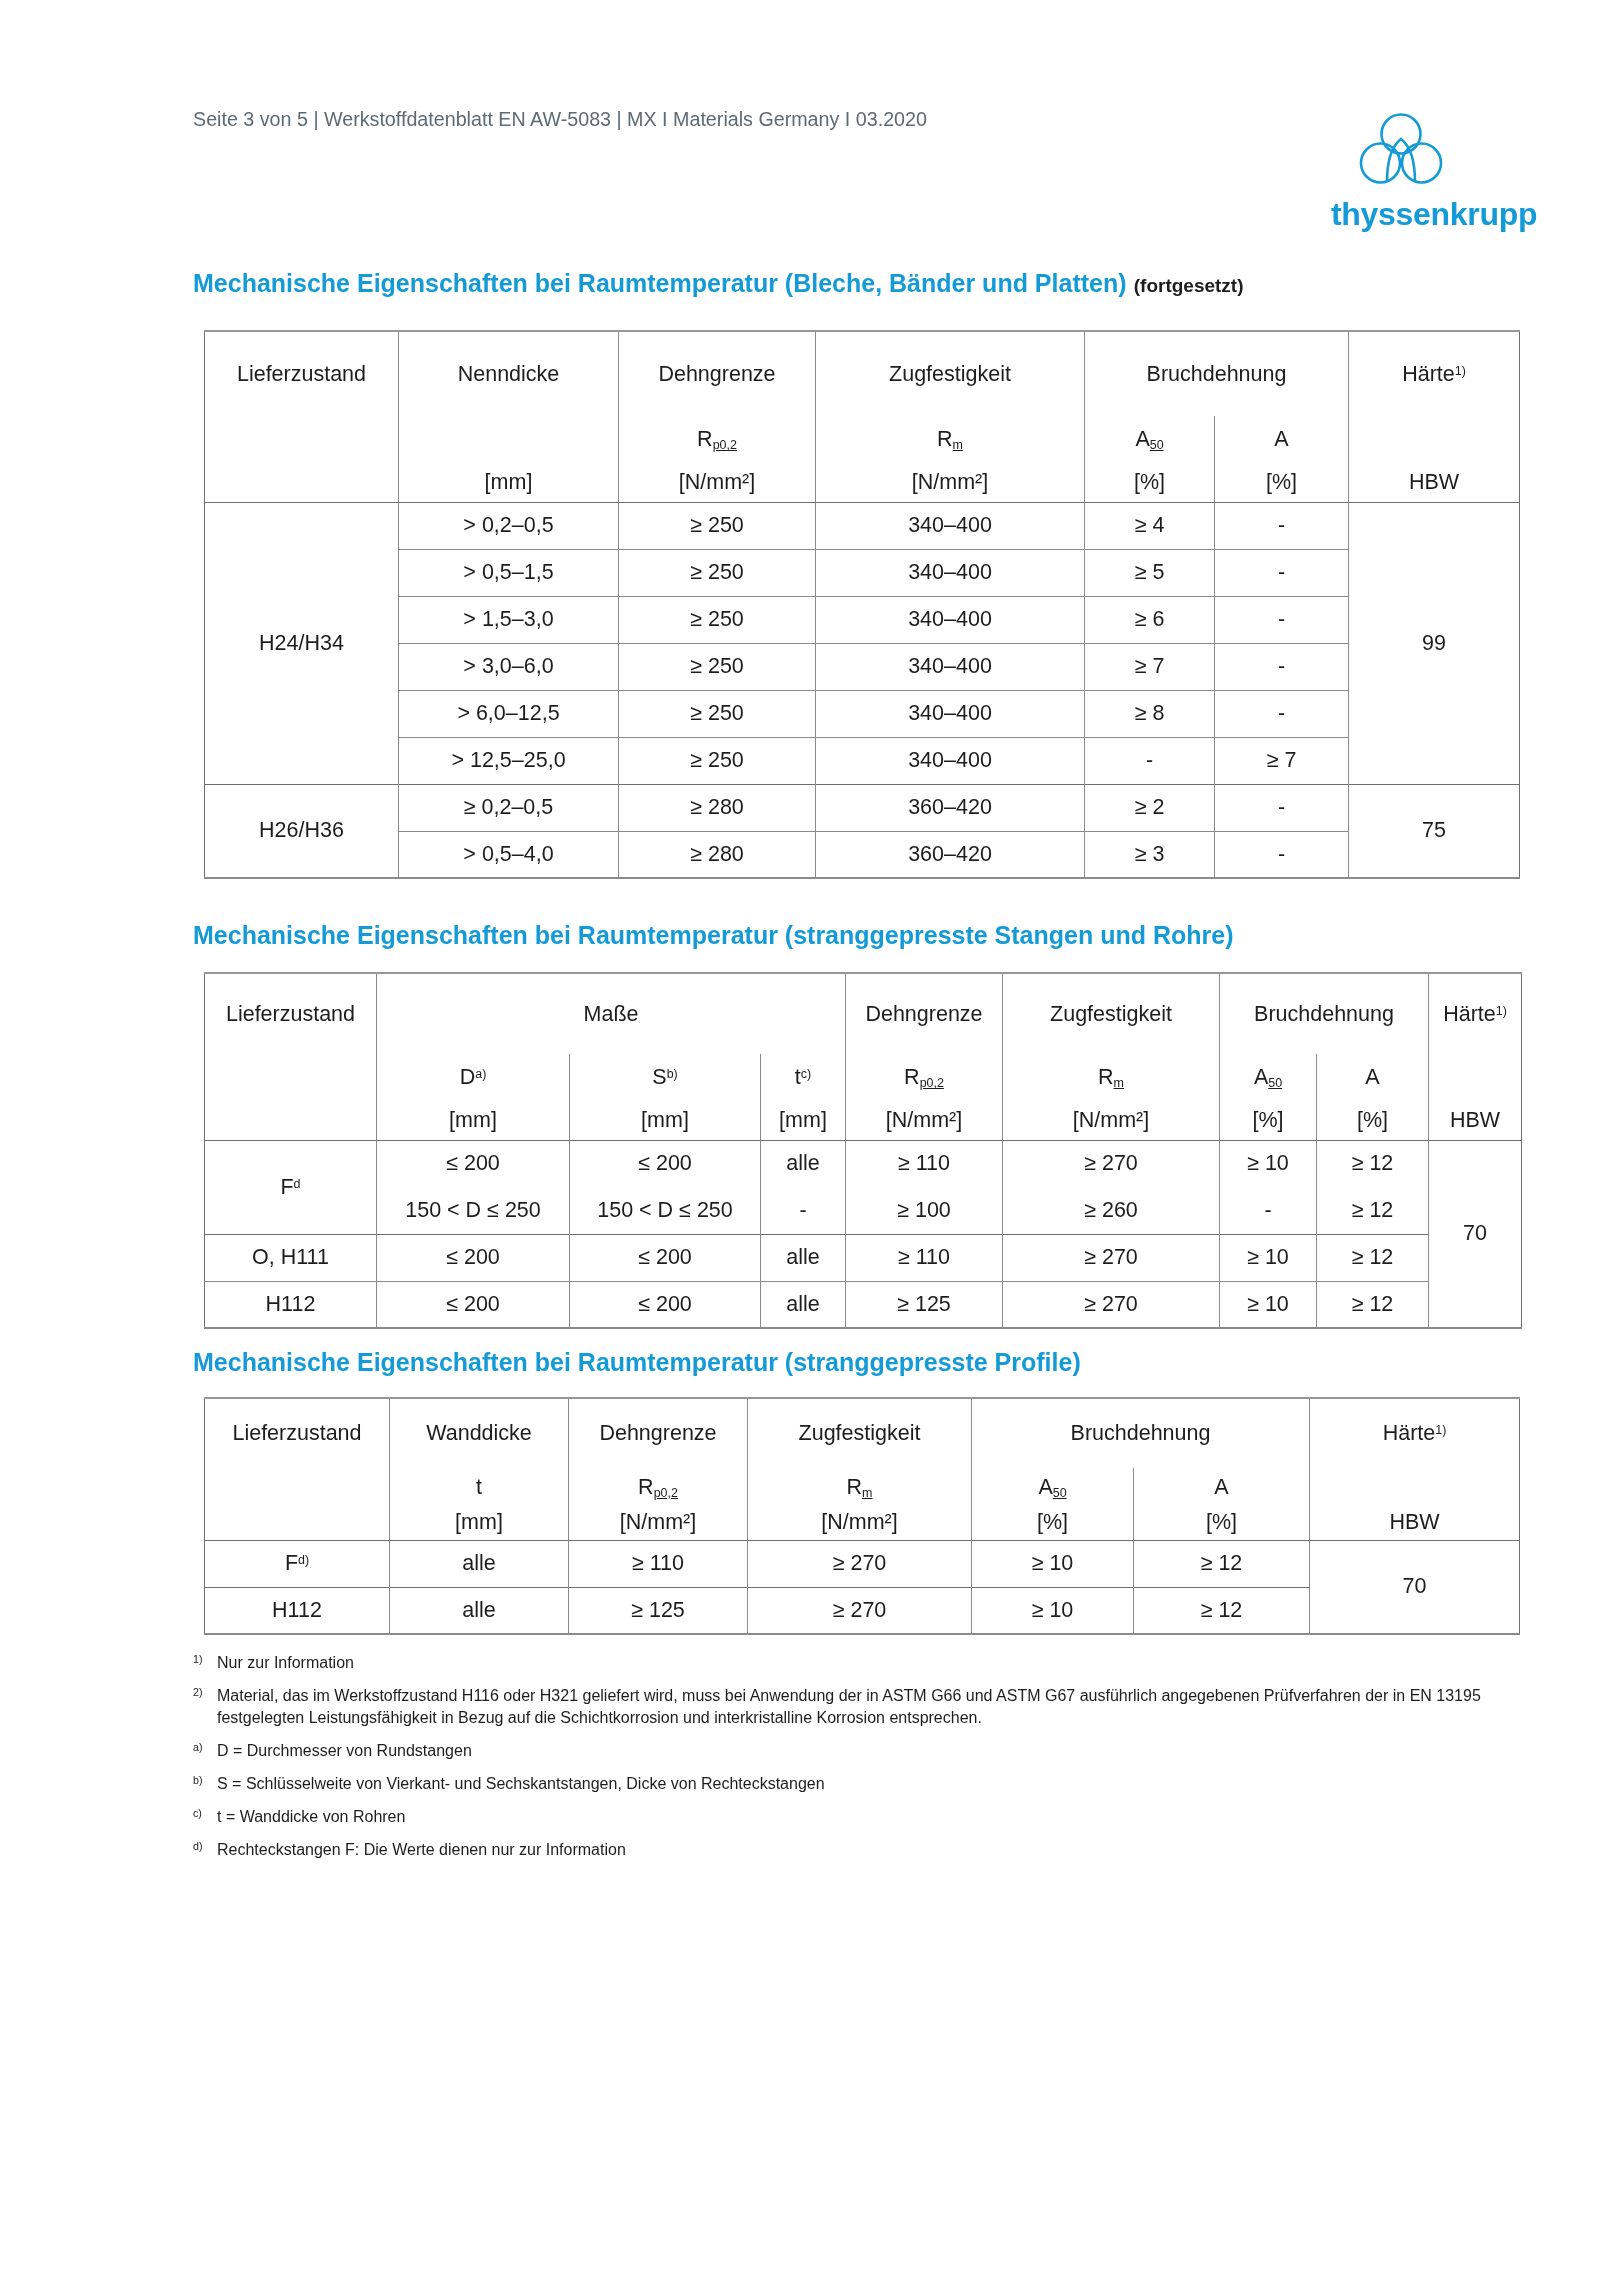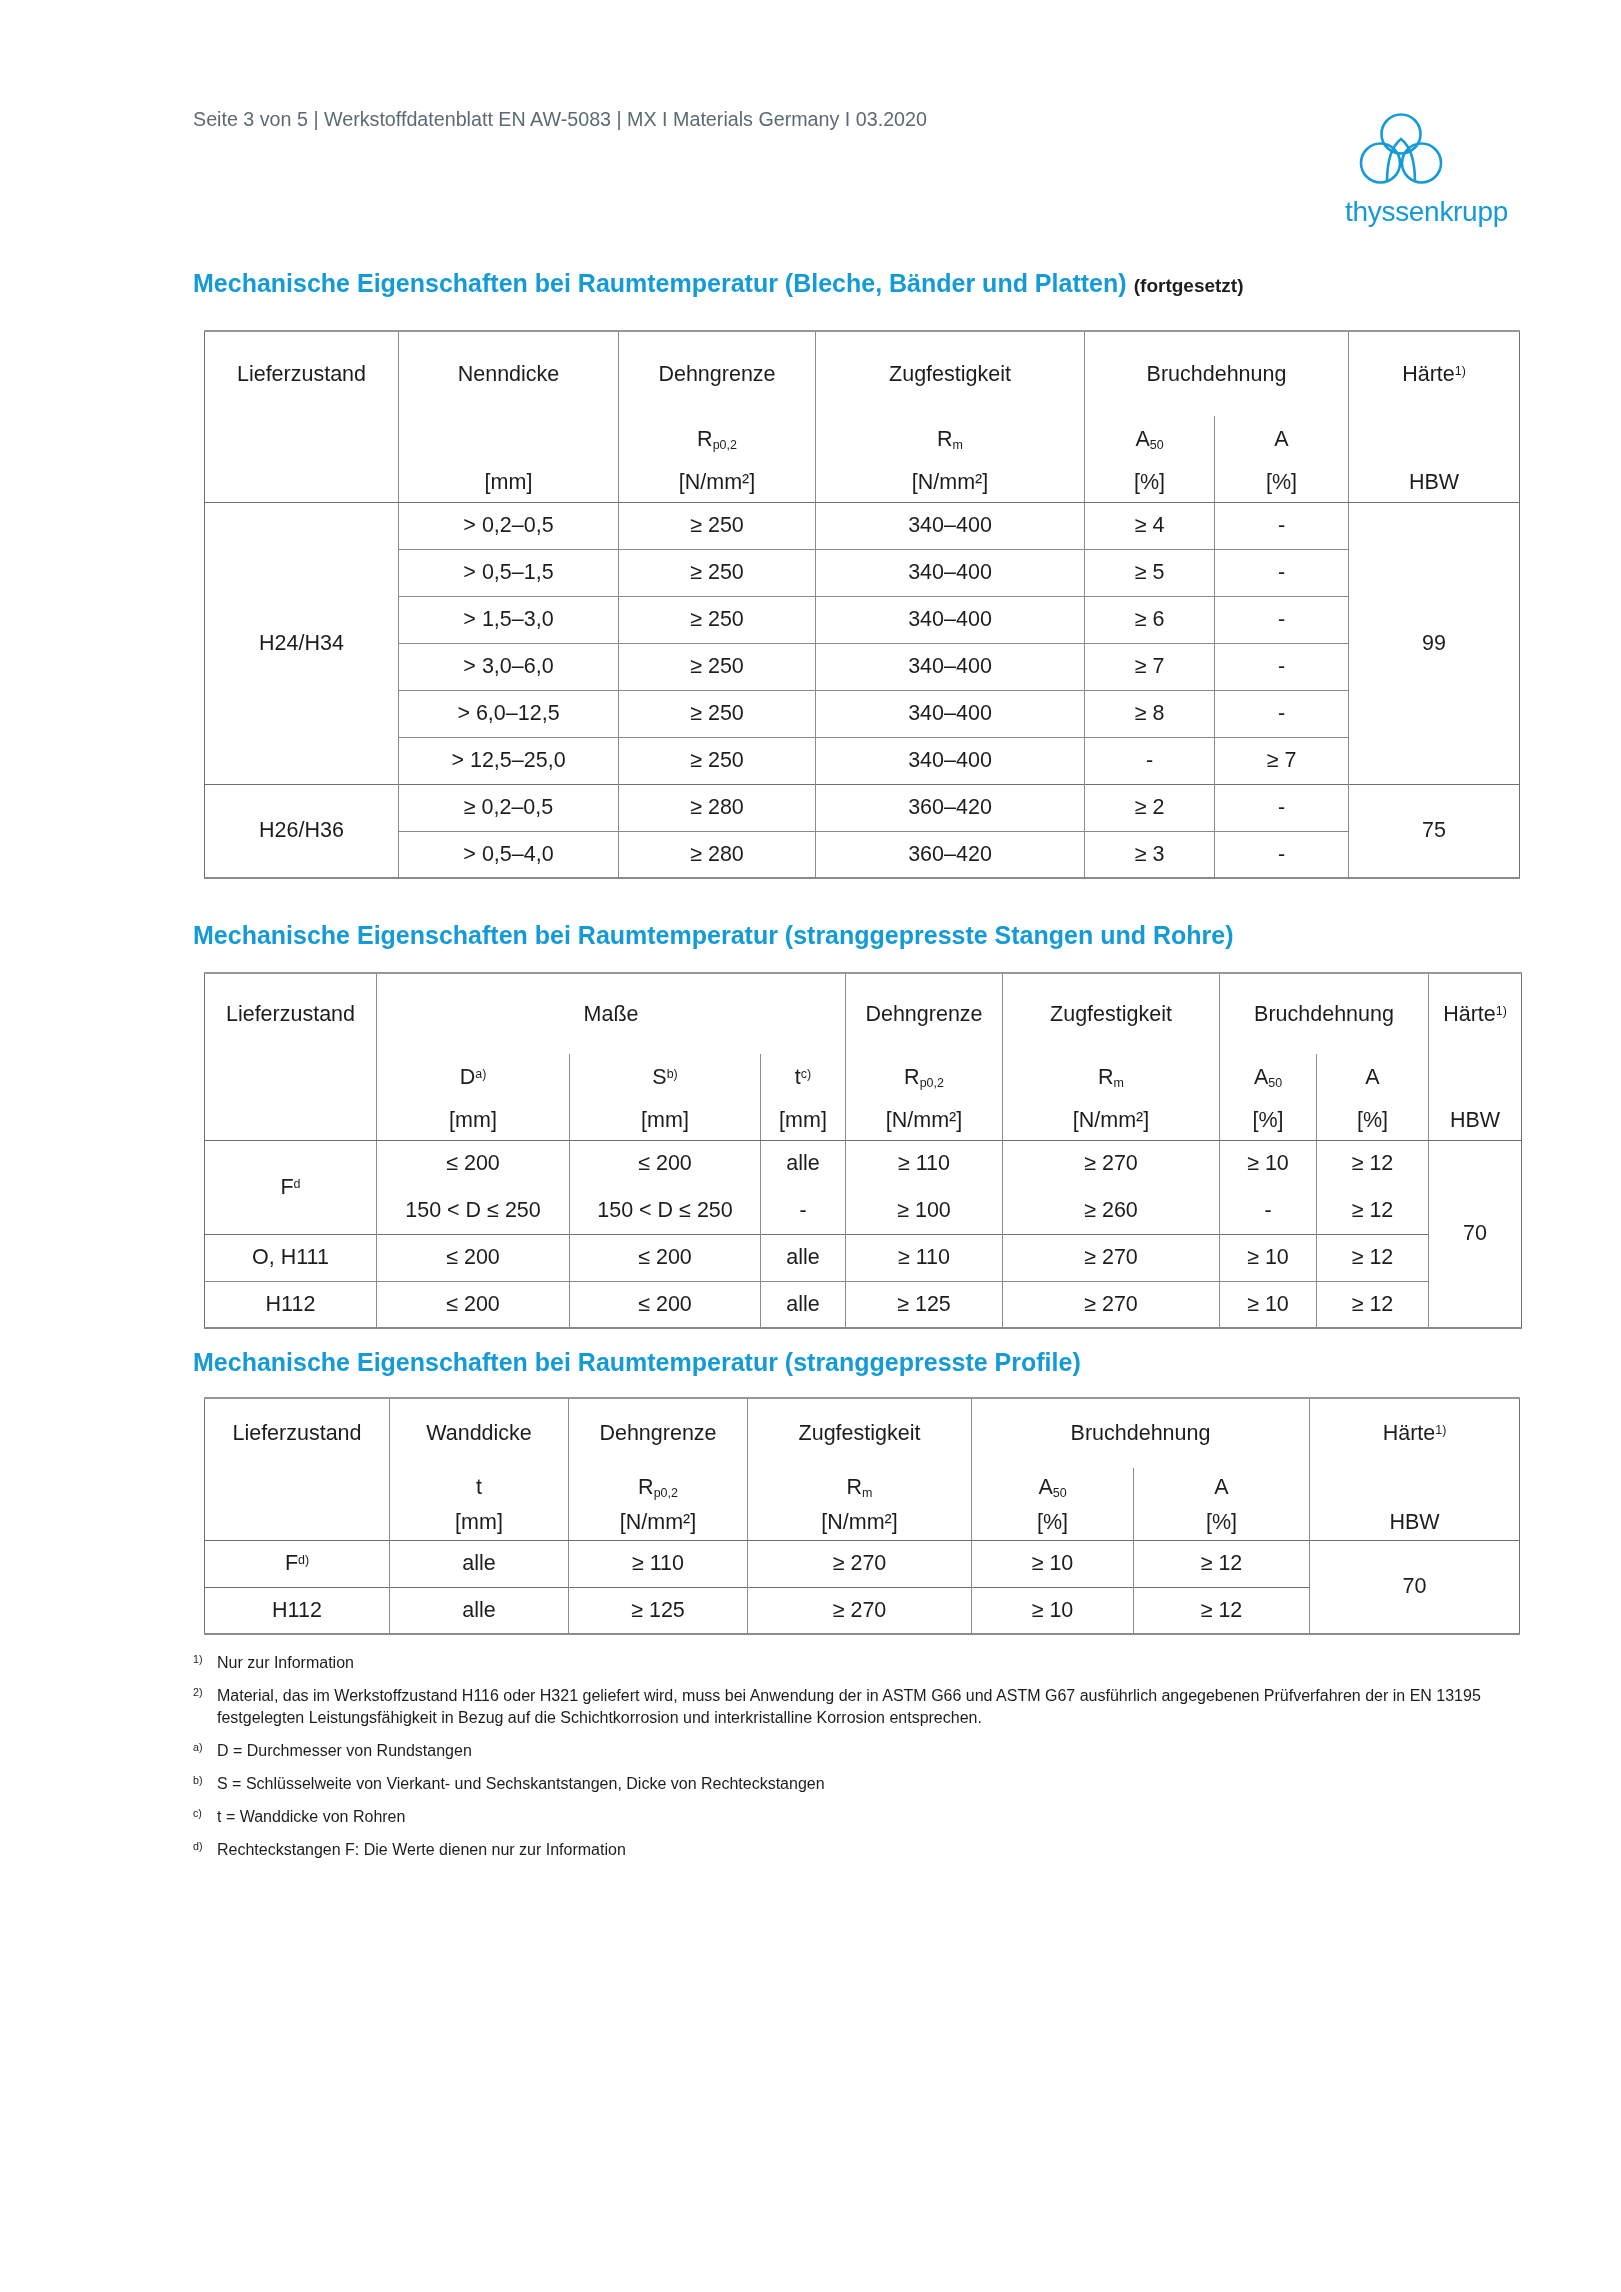--- a/index.html
+++ b/index.html
@@ -17,23 +17,22 @@
     font-size:19.7px;line-height:23px;
     color:var(--headergray,#5c6a74);
   }
   .logo{
     position:absolute;top:113px;left:1331px;width:140px;
     text-align:center;
   }
   .logo svg{display:block;margin:0 auto;}
   .logo .wordmark{
     margin-top:10.7px;
-    font-size:28px;font-weight:400;letter-spacing:-0.3px;
+    font-size:32px;font-weight:700;letter-spacing:-0.3px;
     color:var(--accent,#149bd7);
-    margin-left:14px;
   }
   
   .sec-title{
     position:absolute;left:193px;
     font-size:25px;font-weight:700;
     color:var(--accent,#149bd7);
     white-space:nowrap;
     text-align:center;
   }
   .sec-title .suffix{
@@ -61,21 +60,21 @@
   .ht{border-top:1.3px solid var(--border,#8a8a8a);}
   .gt{border-top:1.8px solid var(--border-heavy,#6f6f6f);}
   .hb{border-bottom:1.8px solid var(--border-heavy,#6f6f6f);}
   tr.h1a{height:85px;} tr.h2a{height:47px;} tr.h3a{height:39px;}
   tr.h1b{height:81px;} tr.h2b{height:47px;} tr.h3b{height:39px;}
   tr.h1c{height:70px;} tr.h2c{height:38px;} tr.h3c{height:34px;}
   tr.dr{height:47px;}
   tr.dr2{height:93px;}
   .twolines{display:flex;flex-direction:column;justify-content:space-around;height:93px;}
   .twolines div{line-height:27px;}
-  sub{font-size:58%;line-height:0;position:relative;top:0.28em;vertical-align:baseline;}
+  sub{font-size:58%;line-height:0;position:relative;top:0.28em;vertical-align:baseline;text-decoration:underline;}
   sup{font-size:58%;line-height:0;position:relative;top:-0.45em;vertical-align:baseline;}
   
   .footnotes{position:absolute;left:193px;top:1652px;width:1299px;}
   .fn{
     position:relative;padding-left:24px;margin-bottom:11.6px;
     font-size:16px;line-height:21.5px;color:var(--text,#1d1d1d);
     text-align:left;
   }
   .fn .mk{position:absolute;left:0;top:-2.7px;font-size:10.7px;}
 </style>

